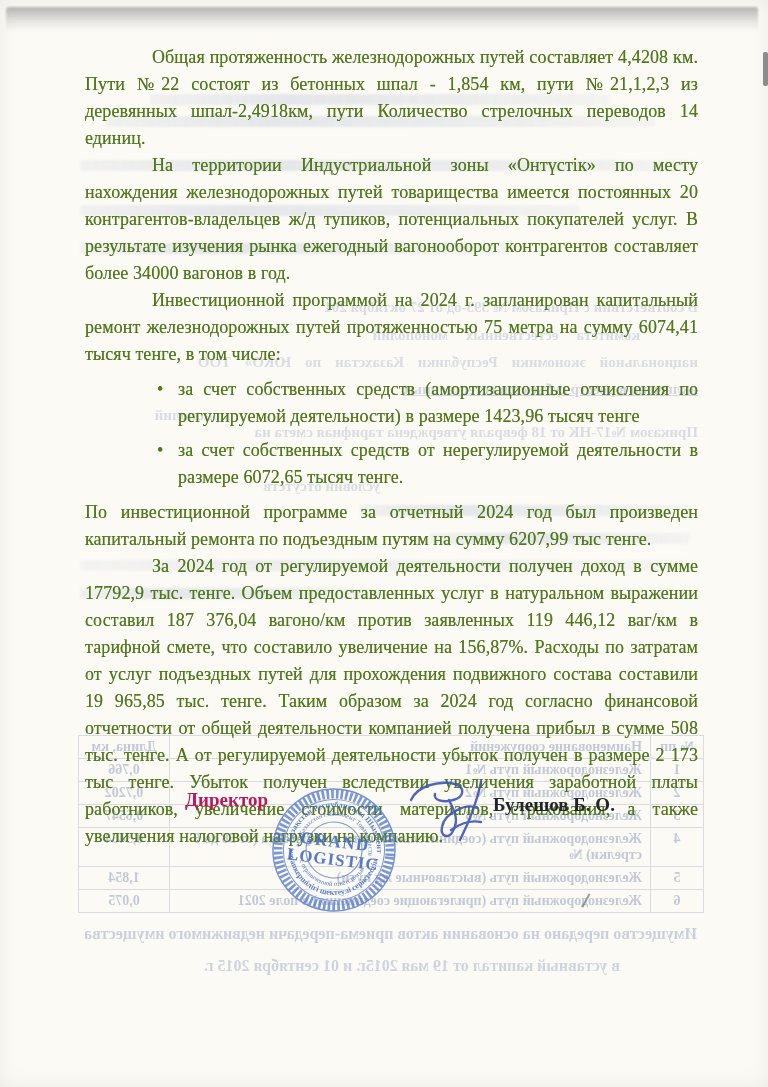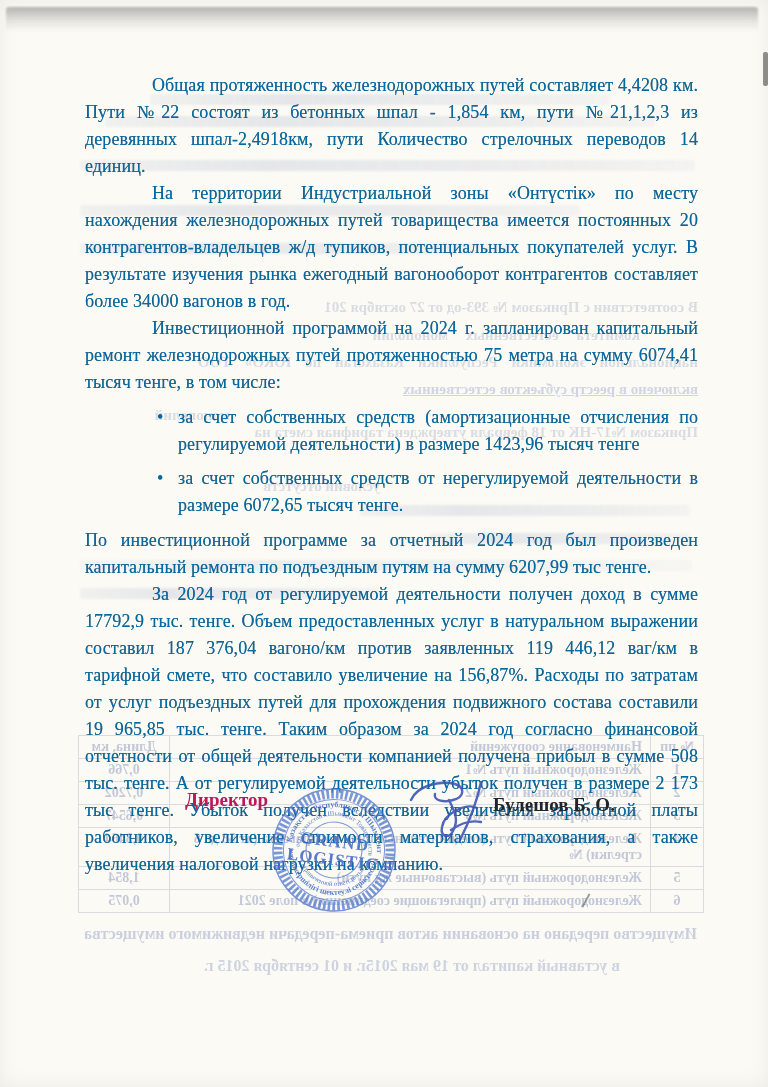--- a/index.html
+++ b/index.html
@@ -44,22 +44,22 @@
   .bleed-table{position:absolute;left:78px;top:735px;width:624px;transform:scaleX(-1);
     color:rgba(80,100,155,.33);font-size:14px;font-weight:bold;filter:blur(.4px);
     border:1px solid rgba(140,150,175,.30);}
   .bt-row{display:flex;border-top:1px solid rgba(140,150,175,.30);}
   .bt-row:first-child{border-top:none;}
   .bt-c1{width:48px;border-right:1px solid rgba(140,150,175,.30);text-align:center;padding:3px 2px;flex:none;}
   .bt-c2{flex:1;border-right:1px solid rgba(140,150,175,.30);padding:3px 8px;}
   .bt-c3{width:86px;text-align:center;padding:3px 2px;flex:none;}
 
   
-  .content{position:absolute;left:85px;top:72px;width:613px;z-index:2;
-    color:#0369a1;font-size:18px;line-height:27px;text-align:justify;
+  .content{position:absolute;left:85px;top:44px;width:613px;z-index:2;
+    color:#4d7c0f;font-size:18px;line-height:27px;text-align:justify;
     text-shadow:0 0 .4px rgba(40,40,55,.55);letter-spacing:.1px;}
   .content p{margin:0;text-indent:67px;}
   .content p.no-indent{text-indent:0;}
   ul.bullets{list-style:none;margin:8px 0 8px 0;padding:0;}
   ul.bullets li{position:relative;padding-left:93px;margin-bottom:7px;}
   ul.bullets li::before{content:"•";position:absolute;left:72px;top:0;}
 
   .sig-title{position:absolute;left:185px;top:789px;z-index:2;font-weight:bold;font-size:19px;color:#be185d;}
   .sig-name{position:absolute;left:493px;top:794px;z-index:2;font-weight:bold;font-size:19px;color:#23242b;}
 

